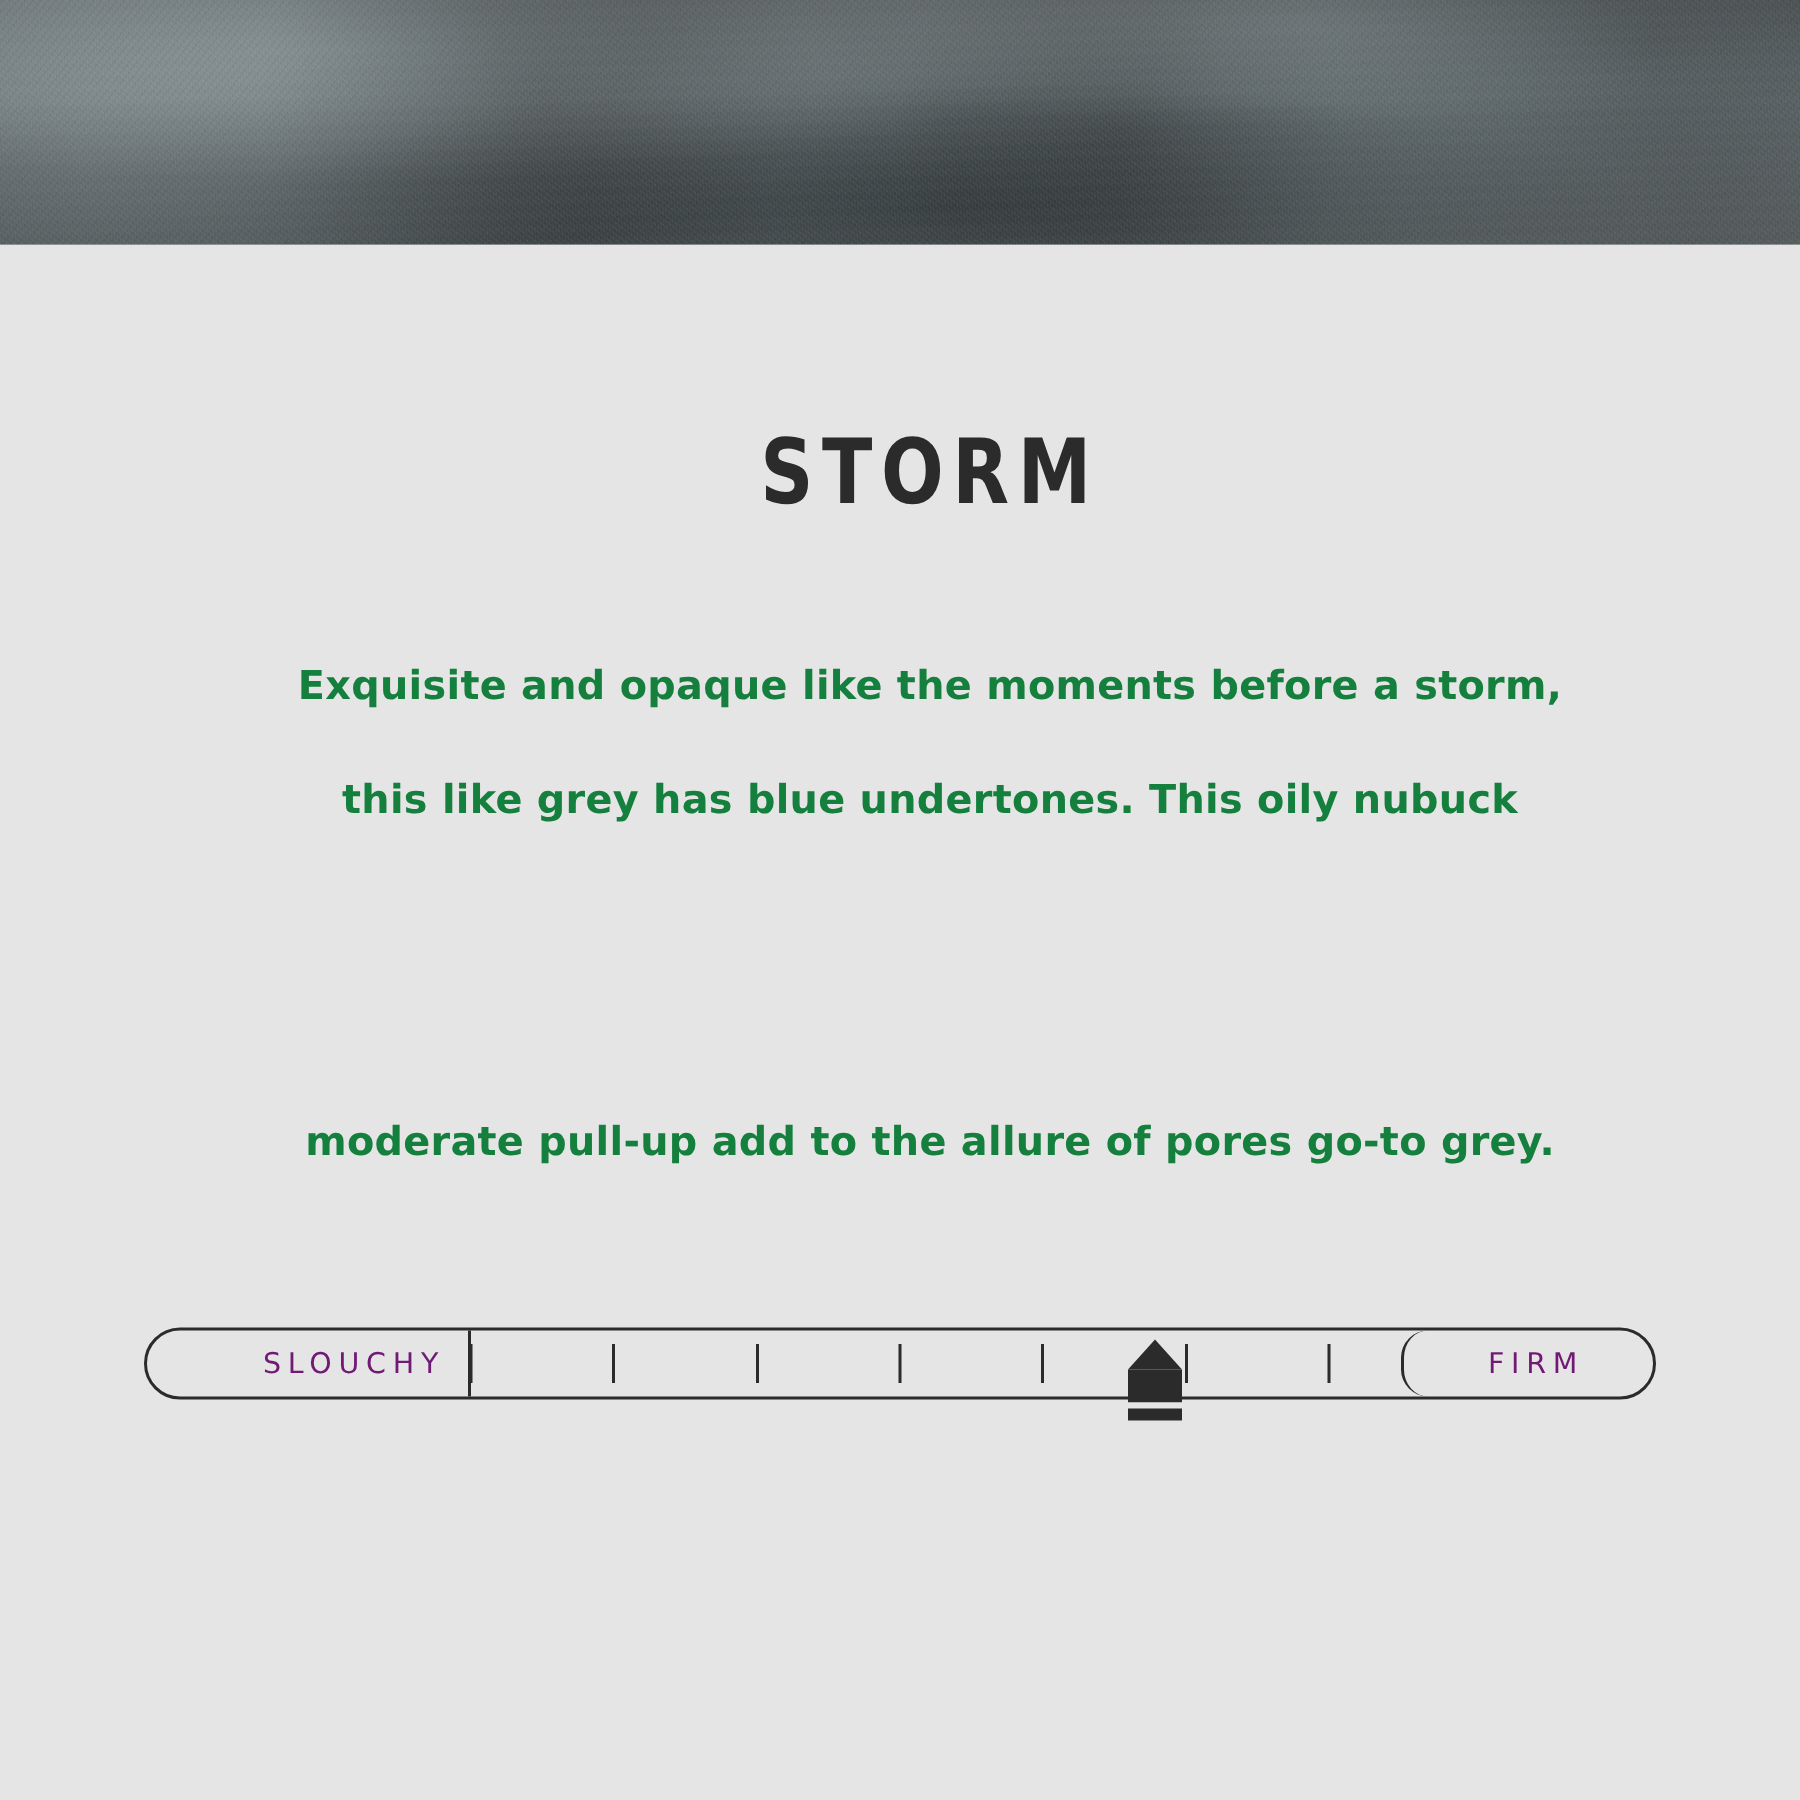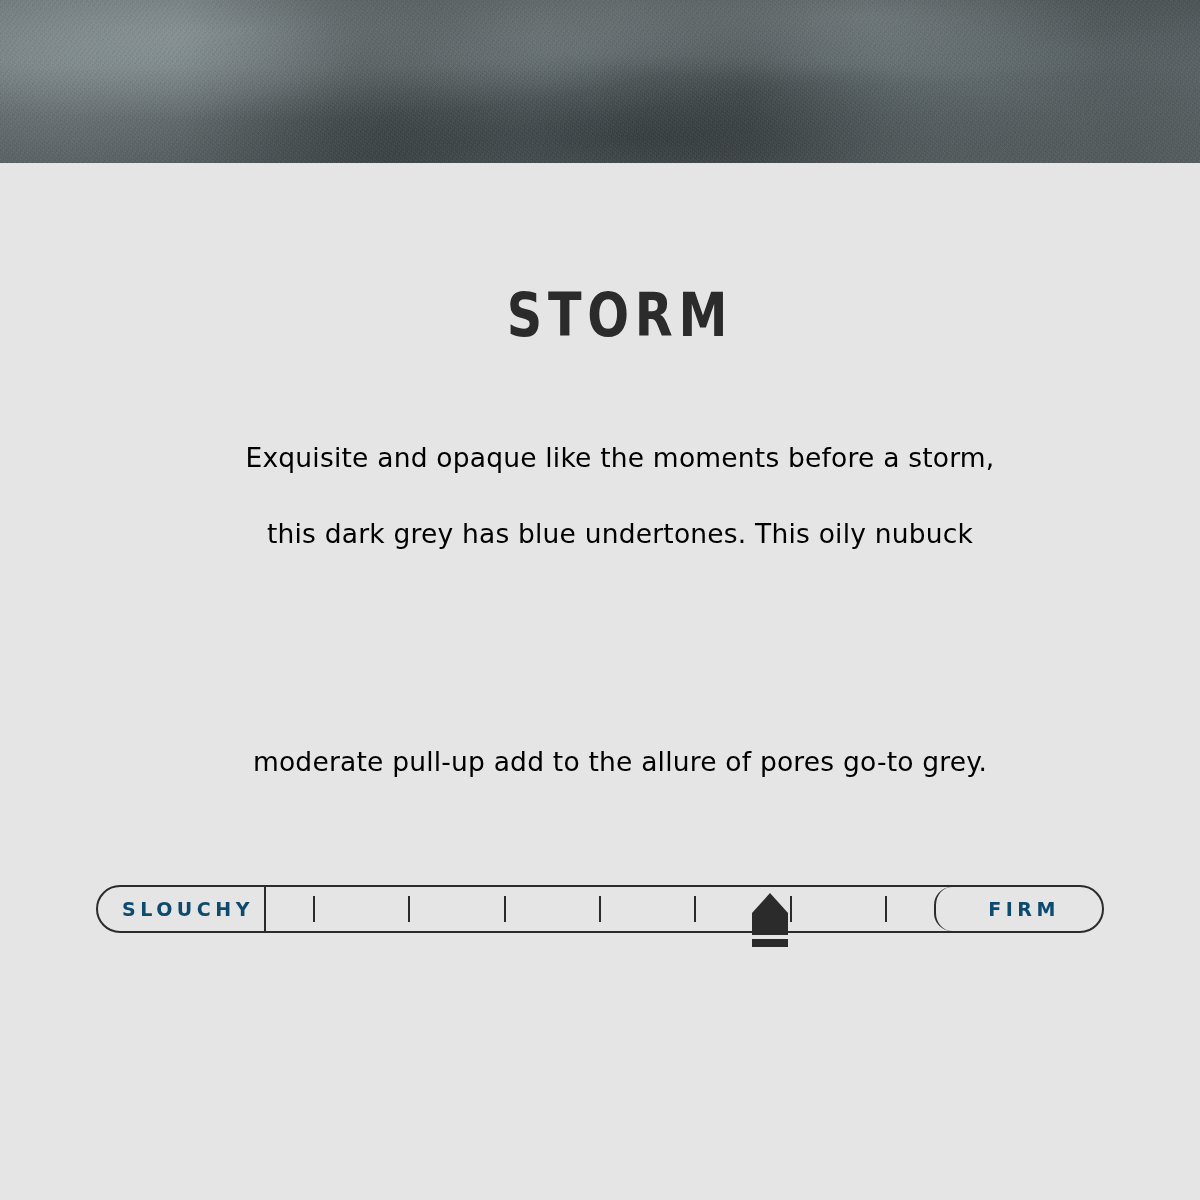--- a/index.html
+++ b/index.html
@@ -80,24 +80,24 @@
     letter-spacing: 7px;
     color: #2b2b2b;
     text-align: center;
     transform: scaleX(0.82);
   }
 
   .description {
     margin: 0;
     padding-top: 70px;
     font-family: "DejaVu Sans", sans-serif;
-    font-weight: 400;
+    font-weight: 700;
     font-size: 26.5px;
     line-height: 76px;
-    color: #000000;
+    color: #15803d;
     text-align: center;
     letter-spacing: 0.2px;
     max-width: 860px;
     margin-left: auto;
     margin-right: auto;
   }
 
   
   .scales {
     position: absolute;
@@ -123,25 +123,26 @@
 
   .scale-label {
     position: absolute;
     top: 0;
     height: 100%;
     display: flex;
     align-items: center;
     justify-content: center;
     font-family: "DejaVu Sans", sans-serif;
     font-size: 19px;
-    font-weight: 700;
+    font-weight: 400;
     letter-spacing: 4.5px;
-    color: #0c4a6e;
+    color: #701a75;
     box-sizing: border-box;
     white-space: nowrap;
+    margin-left: 48px;
   }
   .scale-label.left {
     left: 0;
     width: 168px;
     border-right: 2px solid #2b2b2b;
     padding-left: 14px;
   }
   .scale-label.right {
     right: 0;
     width: 168px;
@@ -206,21 +207,21 @@
     <div class="layer mottle"></div>
     <div class="layer grain"></div>
     <div class="layer vignette"></div>
   </div>
 
   <div class="content">
     <h1 class="title">STORM</h1>
 
     <p class="description">
       <span>Exquisite and opaque like the moments before a storm,</span><br>
-      <span>this dark grey has blue undertones.  This oily nubuck</span><br>
+      <span>this like grey has blue undertones.  This oily nubuck</span><br>
       <br>
       <br>
       <span>moderate pull-up add to the allure of pores go-to grey.</span>
     </p>
   </div>
 
   <div class="scales">
 
     <div class="scale-row">
       <div class="scale">

